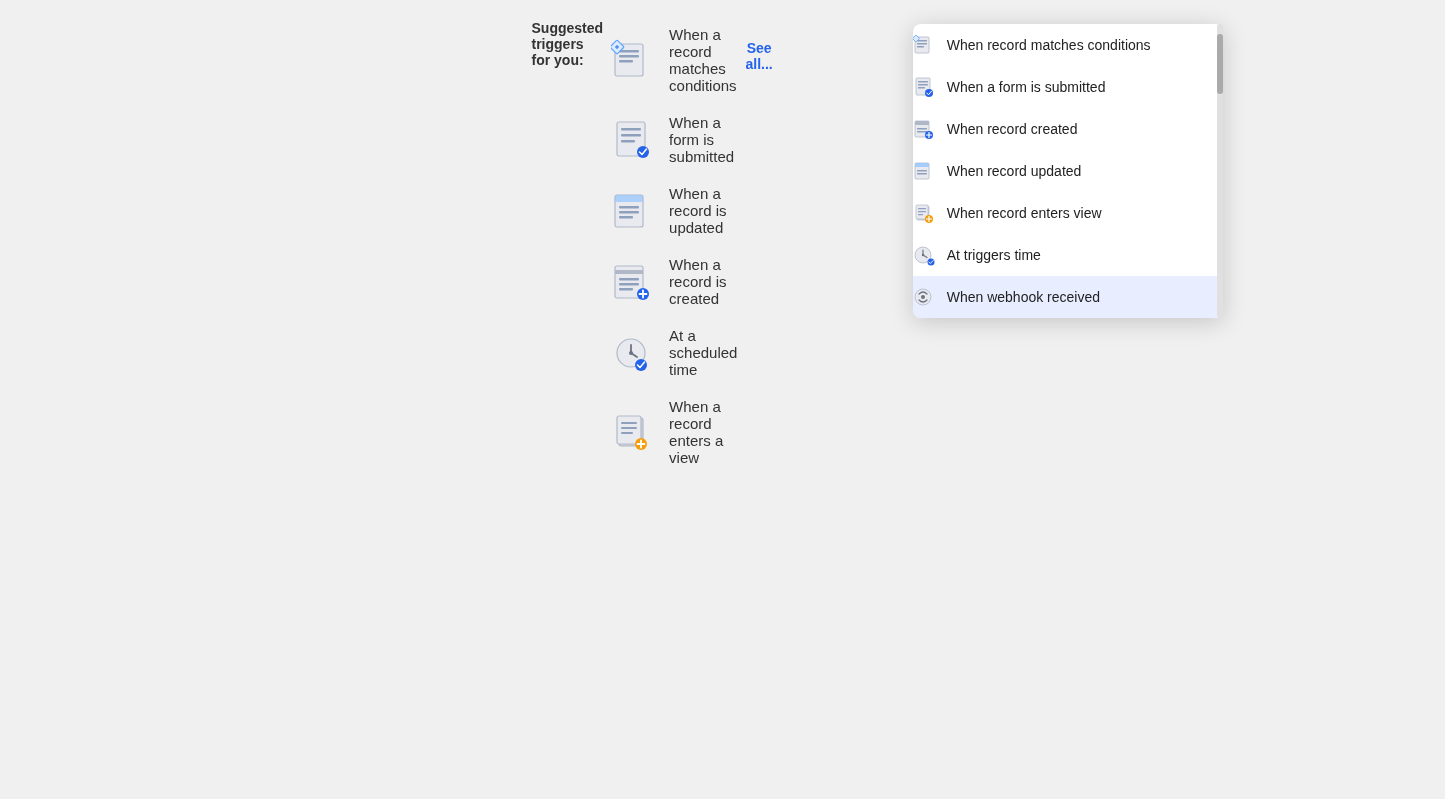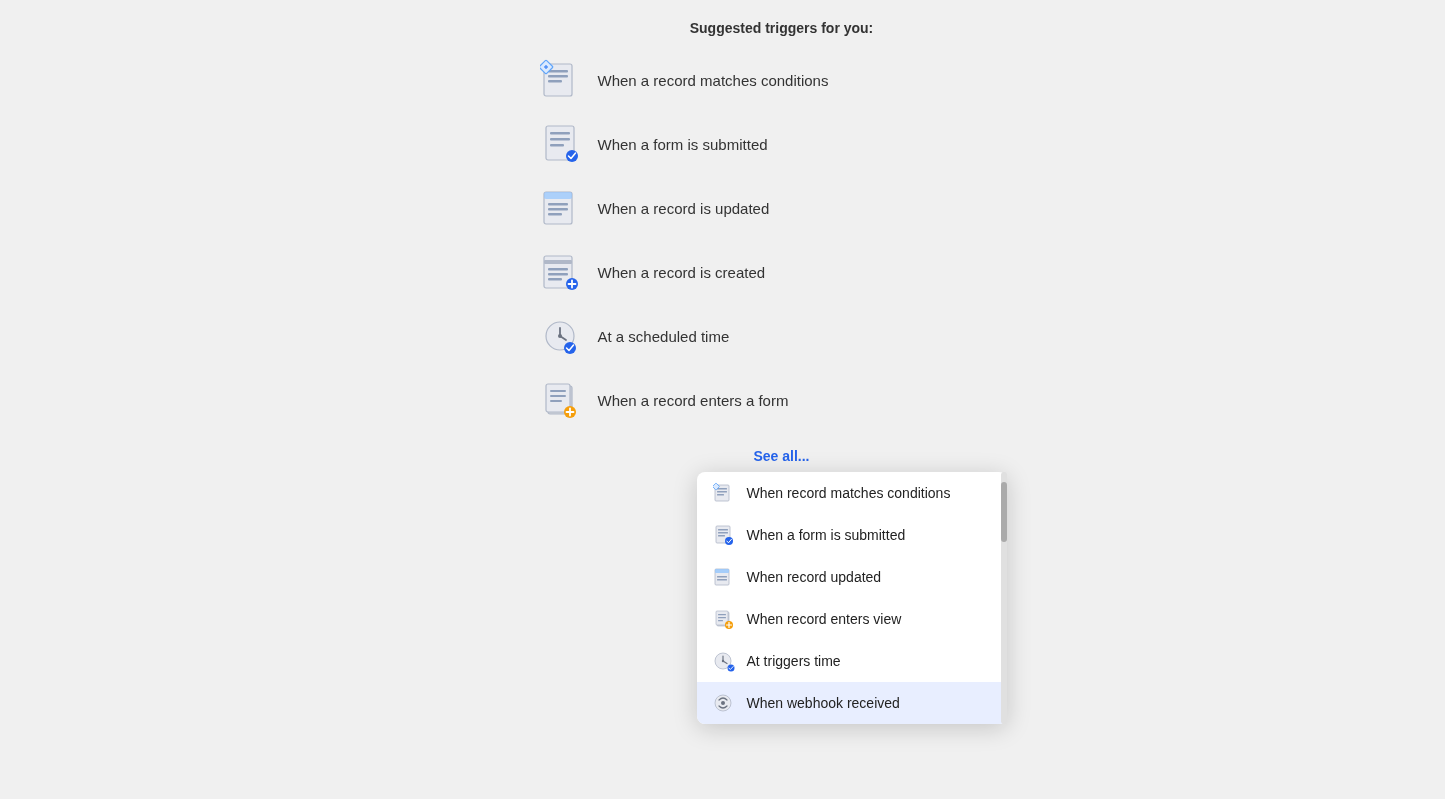--- a/index.html
+++ b/index.html
@@ -9,22 +9,21 @@
       width: 1445px;
       height: 799px;
       overflow: hidden;
       display: flex;
       justify-content: center;
       align-items: flex-start;
       padding-top: 20px;
     }
     .main-container {
       display: flex;
-      flex-direction: column;
-      align-items: center;
+      align-items: flex-start;
       width: 500px;
       margin-left: 118px;
     }
     .section-title {
       font-size: 14px;
       font-weight: 600;
       color: #333;
       margin-bottom: 16px;
     }
     .trigger-list {
@@ -77,21 +76,21 @@
       background: #fff;
       border-radius: 8px;
       box-shadow: 0 4px 24px rgba(0,0,0,0.18);
       width: 310px;
       overflow: hidden;
     }
     .dropdown-item {
       display: flex;
       align-items: center;
       gap: 12px;
-      padding: 10px 16px;
+      padding: 10px 0;
       cursor: pointer;
       font-size: 14px;
       color: #222;
     }
     .dropdown-item.highlighted {
       background: #e8eeff;
     }
     .dropdown-icon {
       width: 22px;
       height: 22px;
@@ -209,21 +208,21 @@
             <rect x="6" y="6" width="24" height="28" rx="2" fill="#e8eaf0" stroke="#b0b8c8" stroke-width="1.2"></rect>
             <rect x="10" y="12" width="16" height="2" rx="1" fill="#8fa0bc"></rect>
             <rect x="10" y="17" width="16" height="2" rx="1" fill="#8fa0bc"></rect>
             <rect x="10" y="22" width="12" height="2" rx="1" fill="#8fa0bc"></rect>
 
             <circle cx="30" cy="34" r="6" fill="#f59e0b"></circle>
             <line x1="30" y1="30.5" x2="30" y2="37.5" stroke="white" stroke-width="1.8" stroke-linecap="round"></line>
             <line x1="26.5" y1="34" x2="33.5" y2="34" stroke="white" stroke-width="1.8" stroke-linecap="round"></line>
           </svg>
         </div>
-        <span class="trigger-label">When a record enters a form</span>
+        <span class="trigger-label">When a record enters a view</span>
       </div>
     </div>
 
     <button class="see-all-btn">See all...</button>
 
     <div class="dropdown-container">
       <div class="dropdown">
 
         <div class="dropdown-item">
           <svg class="dropdown-icon" viewBox="0 0 22 22" fill="none">
@@ -241,20 +240,32 @@
             <rect x="3" y="2" width="14" height="17" rx="1" fill="#e8eaf0" stroke="#b0b8c8" stroke-width="0.8"></rect>
             <rect x="5" y="5" width="10" height="1.5" rx="0.5" fill="#8fa0bc"></rect>
             <rect x="5" y="8" width="10" height="1.5" rx="0.5" fill="#8fa0bc"></rect>
             <rect x="5" y="11" width="7" height="1.5" rx="0.5" fill="#8fa0bc"></rect>
             <circle cx="16" cy="17" r="4" fill="#2563eb"></circle>
             <polyline points="13.8,17 15.5,18.8 18.5,15.2" stroke="white" stroke-width="1" fill="none" stroke-linecap="round" stroke-linejoin="round"></polyline>
           </svg>
           <span>When a form is submitted</span>
         </div>
 
+        <div class="dropdown-item">
+          <svg class="dropdown-icon" viewBox="0 0 22 22" fill="none">
+            <rect x="2" y="3" width="14" height="16" rx="1" fill="#e8eaf0" stroke="#b0b8c8" stroke-width="0.8"></rect>
+            <rect x="2" y="3" width="14" height="4" rx="1" fill="#b0b8c8"></rect>
+            <rect x="4" y="10" width="10" height="1.5" rx="0.5" fill="#8fa0bc"></rect>
+            <rect x="4" y="13" width="10" height="1.5" rx="0.5" fill="#8fa0bc"></rect>
+            <circle cx="16" cy="17" r="4" fill="#2563eb"></circle>
+            <line x1="16" y1="14.5" x2="16" y2="19.5" stroke="white" stroke-width="1.2" stroke-linecap="round"></line>
+            <line x1="13.5" y1="17" x2="18.5" y2="17" stroke="white" stroke-width="1.2" stroke-linecap="round"></line>
+          </svg>
+          <span>When record created</span>
+        </div>
 
         <div class="dropdown-item">
           <svg class="dropdown-icon" viewBox="0 0 22 22" fill="none">
             <rect x="2" y="3" width="14" height="16" rx="1" fill="#e8eaf0" stroke="#b0b8c8" stroke-width="0.8"></rect>
             <rect x="2" y="3" width="14" height="4" rx="1" fill="#93c5fd" opacity="0.8"></rect>
             <rect x="4" y="10" width="10" height="1.5" rx="0.5" fill="#8fa0bc"></rect>
             <rect x="4" y="13" width="10" height="1.5" rx="0.5" fill="#8fa0bc"></rect>
           </svg>
           <span>When record updated</span>
         </div>

